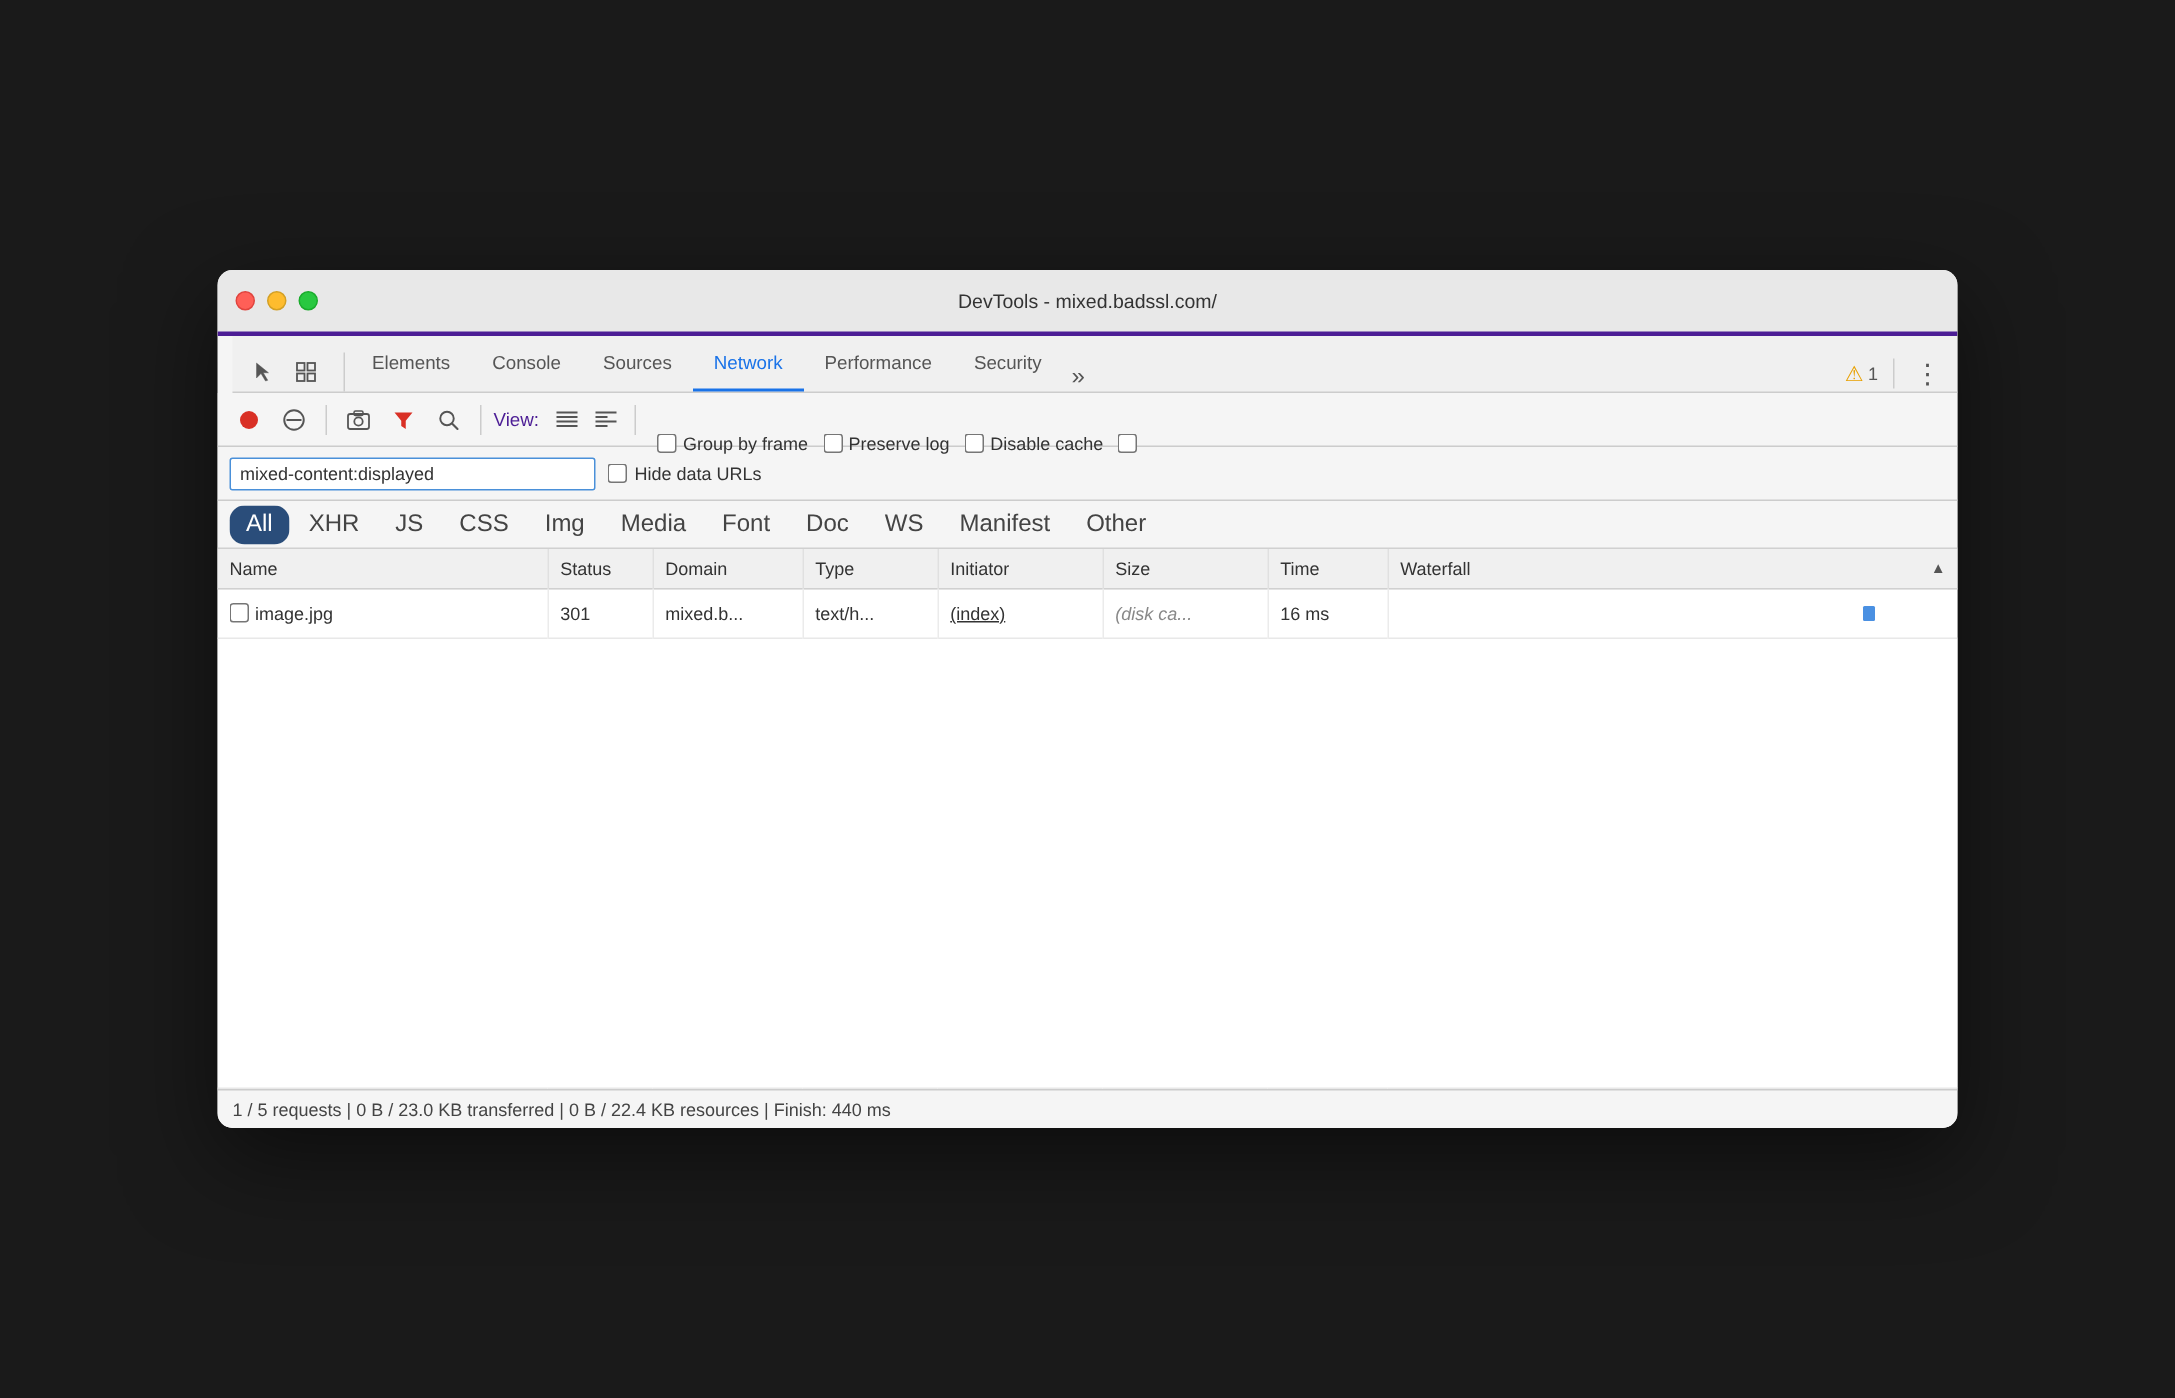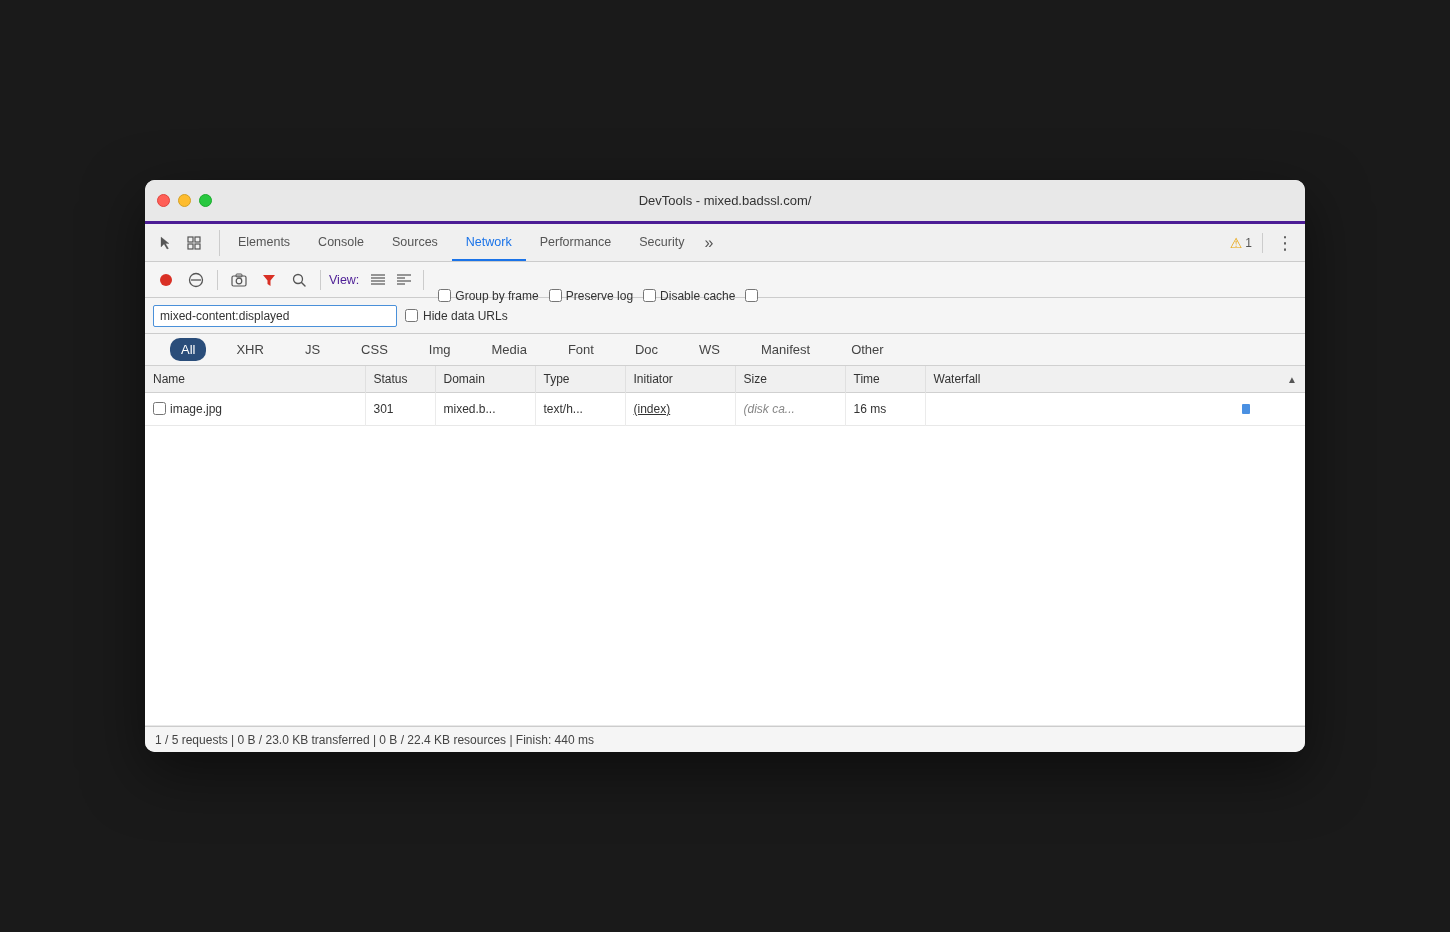--- a/index.html
+++ b/index.html
@@ -48,23 +48,24 @@
       transform: translateX(-50%);
       font-size: 13px;
       color: #333;
       font-weight: 400;
     }
     
     .tab-bar {
       background: #f0f0f0;
       border-bottom: 1px solid #ccc;
       display: flex;
-      align-items: center;
+      align-items: flex-end;
       height: 38px;
       padding: 0 8px;
+      margin-left: 10px;
     }
     .tab-bar-left {
       display: flex;
       align-items: center;
       gap: 2px;
       padding-right: 12px;
       border-right: 1px solid #ccc;
       margin-right: 4px;
     }
     .tab-icon-btn {
@@ -222,26 +223,25 @@
       background: #f5f5f5;
       border-bottom: 1px solid #d0d0d0;
       display: flex;
       align-items: center;
       height: 32px;
       padding: 0 8px;
       gap: 2px;
     }
     .type-filter-btn {
       padding: 3px 10px;
-      font-size: 13px;
+      font-size: 16px;
       color: #444;
       cursor: pointer;
       border-radius: 2px;
       border: 1px solid transparent;
-      margin-left: 17px;
     }
     .type-filter-btn.active {
       background: #2a4d7a;
       color: white;
       border-radius: 10px;
     }
     
     .network-table {
       width: 100%;
       border-collapse: collapse;

